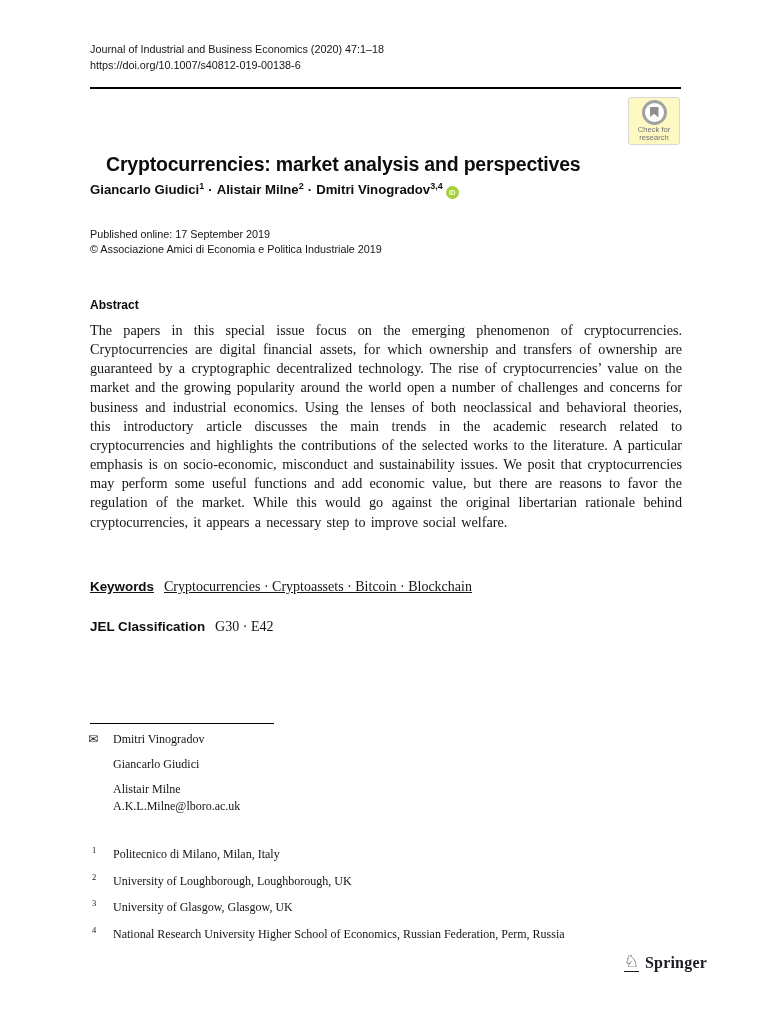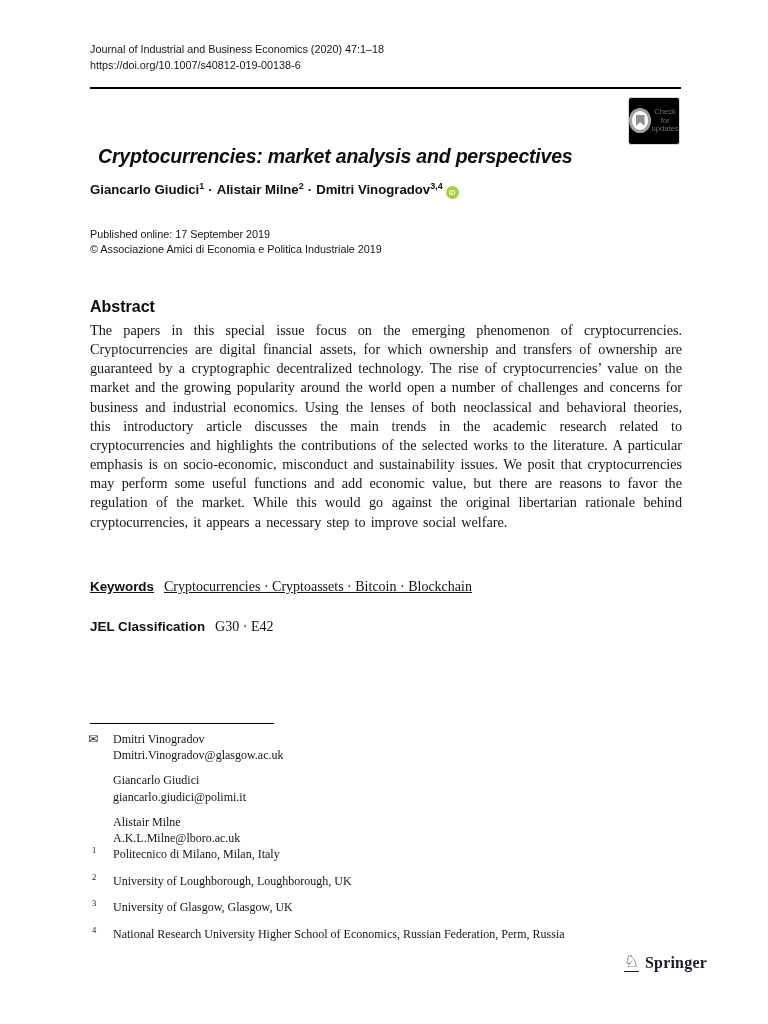--- a/index.html
+++ b/index.html
@@ -17,22 +17,22 @@
     position:absolute;left:90px;top:42px;
     font-family:"Liberation Sans", sans-serif;
     font-size:10.8px;line-height:15.5px;color:#151515;
   }
   .top-rule{
     position:absolute;left:90px;top:87px;width:591px;height:2px;background:#000;
   }
   
   .badge{
     position:absolute;left:628px;top:97px;width:52px;height:48px;
-    background:#000000;border:1px solid #d8d8d8;border-radius:3px;
-    display:flex;flex-direction:row;align-items:center;justify-content:center;
+    background:#fef9c3;border:1px solid #d8d8d8;border-radius:3px;
+    display:flex;flex-direction:column;align-items:center;justify-content:center;
     box-sizing:border-box;cursor:pointer;
   }
   .badge-circle{
     width:19px;height:19px;border-radius:50%;
     border:3.5px solid #a2a2a2;background:#ffffff;
     display:flex;align-items:center;justify-content:center;
     box-sizing:content-box;margin-bottom:1px;
   }
   .badge-bookmark{
     width:9px;height:11px;background:#8f8f8f;
@@ -65,21 +65,21 @@
   
   .dates{
     position:absolute;left:90px;top:227px;
     font-family:"Liberation Sans", sans-serif;
     font-size:10.8px;line-height:15.3px;color:#151515;
   }
   
   .abstract-head{
     position:absolute;left:90px;top:298px;
     font-family:"Liberation Sans", sans-serif;
-    font-size:16px;font-weight:bold;color:#0d0d0d;
+    font-size:12px;font-weight:bold;color:#0d0d0d;
   }
   .abstract-body{
     position:absolute;left:90px;top:321px;width:592px;
     font-size:14.2px;line-height:19.15px;text-align:justify;
     word-spacing:1.6px;color:#141414;
   }
   
   .kv-line{position:absolute;left:90px;font-size:14px;color:#141414;}
   .kv-line .kv-label{
     font-family:"Liberation Sans", sans-serif;
@@ -132,25 +132,25 @@
     <div>https://doi.org/10.1007/s40812-019-00138-6</div>
   </div>
   <div class="top-rule"></div>
 
   <div class="badge">
     <div class="badge-circle">
       <div class="badge-bookmark"></div>
     </div>
     <div class="badge-text">
       <div>Check for</div>
-      <div>updates</div>
-    </div>
-  </div>
-
-  <h1 class="title" style="margin:8px;font-style:italic;">Cryptocurrencies: market analysis and perspectives</h1>
+      <div>research</div>
+    </div>
+  </div>
+
+  <h1 class="title" style="margin:16px;">Cryptocurrencies: market analysis and perspectives</h1>
 
   <div class="authors">
     <span>Giancarlo Giudici</span><sup>1</sup><span class="author-sep">·</span><span>Alistair Milne</span><sup>2</sup><span class="author-sep">·</span><span>Dmitri Vinogradov</span><sup>3,4</sup><span class="orcid">iD</span>
   </div>
 
   <div class="dates">
     <div>Published online: 17 September 2019</div>
     <div>© Associazione Amici di Economia e Politica Industriale 2019</div>
   </div>
 
@@ -164,25 +164,23 @@
   <div class="kv-line jel">
     <span class="kv-label">JEL Classification</span><span>G30 · E42</span>
   </div>
 
   <div class="fn-rule"></div>
 
   <div class="correspondence">
     <div class="corr-item">
       <span class="envelope">✉</span>
       <div>Dmitri Vinogradov</div>
-      <div>Dmitri.Vinogradov@glasgow.ac.uk</div>
     </div>
     <div class="corr-item">
       <div>Giancarlo Giudici</div>
-      <div>giancarlo.giudici@polimi.it</div>
     </div>
     <div class="corr-item">
       <div>Alistair Milne</div>
       <div>A.K.L.Milne@lboro.ac.uk</div>
     </div>
   </div>
 
   <div class="affiliations">
     <div class="aff-row">
       <span class="aff-num">1</span>

